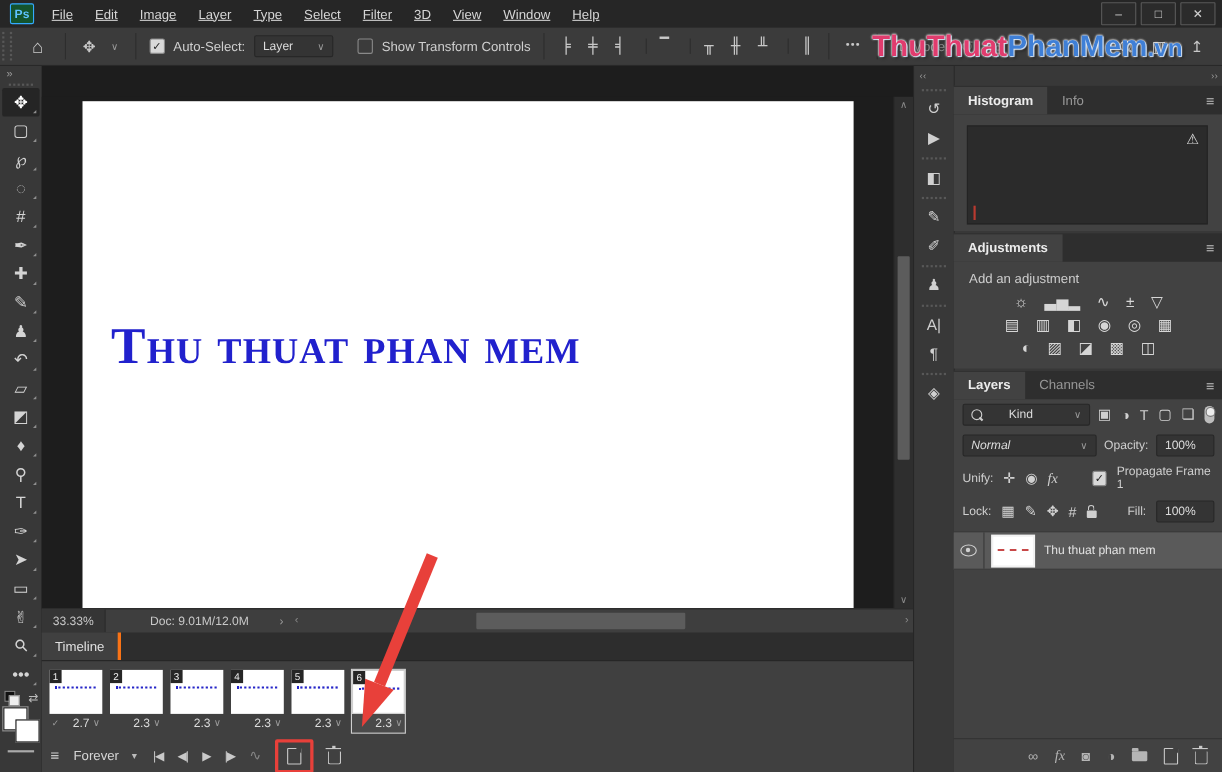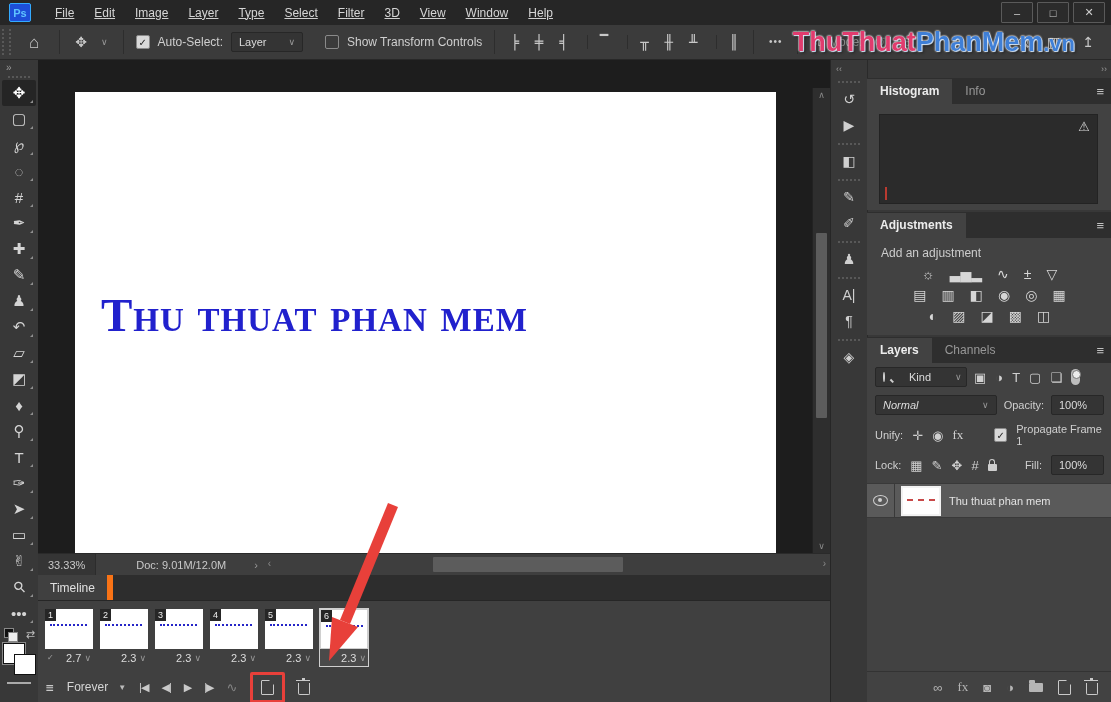--- a/index.html
+++ b/index.html
@@ -4,21 +4,21 @@
 <style>
   html,body{margin:0;padding:0;background:#111;}
   #app{position:relative;width:1111px;height:702px;overflow:hidden;background:#383838;
        font-family:"Liberation Sans","DejaVu Sans",sans-serif;font-size:12px;color:#cfcfcf;
        -webkit-font-smoothing:antialiased;}
   .bd{font-family:"DejaVu Sans Mono",monospace;}
 
   
   #titlebar{position:absolute;left:0;top:0;width:1111px;height:25px;background:#262626;
             display:flex;align-items:center;border-bottom:1px solid #1c1c1c;}
-  .ps-badge{width:20px;height:17px;margin:0 14px 0 9px;border:1px solid #34aaff;background:#1d4ed8;
+  .ps-badge{width:20px;height:17px;margin:0 6px 0 9px;border:1px solid #34aaff;background:#14532d;
             color:#5ec3ff;font-size:11px;font-weight:bold;display:flex;align-items:center;justify-content:center;border-radius:2px;}
   .menus{display:flex;text-decoration:underline;}
   .menu-item{padding:0 10px;color:#d6d6d6;cursor:default;}
   .wctrl{position:absolute;right:6px;top:2px;display:flex;gap:4px;}
   .wbtn{width:30px;height:19px;border:1px solid #5a5a5a;color:#cfcfcf;display:flex;align-items:center;
         justify-content:center;font-size:11px;background:#2b2b2b;border-radius:1px;}
 
   
   #optionsbar{position:absolute;left:0;top:25px;width:1111px;height:35px;background:#3b3b3b;
               border-bottom:1px solid #282828;display:flex;align-items:center;gap:8px;padding-left:2px;box-sizing:border-box;}
@@ -84,21 +84,21 @@
   .docsize{margin-left:40px;}
   .status-chev{margin-left:28px;color:#9a9a9a;}
   #hscroll{flex:1;height:100%;position:relative;margin-left:10px;}
   #hscroll .la{position:absolute;left:0;top:4px;color:#8a8a8a;font-size:10px;}
   #hscroll .ra{position:absolute;right:4px;top:4px;color:#8a8a8a;font-size:10px;}
   #hthumb{position:absolute;left:165px;top:3px;width:190px;height:15px;background:#5c5c5c;border-radius:1px;}
 
   
   #timeline{position:absolute;left:0;top:515px;width:792px;height:127px;background:#404040;}
   #tl-tabbar{height:25px;background:#2d2d2d;display:flex;border-bottom:1px solid #262626;}
-  .tl-tab{background:#404040;color:#e0e0e0;font-size:12px;display:flex;align-items:center;padding:0 12px;border-right:6px solid #f97316;}
+  .tl-tab{background:#404040;color:#e0e0e0;font-size:12px;display:flex;align-items:center;padding:0 12px;border-right:3px solid #f97316;}
   #frames{display:flex;gap:7px;padding:8px 0 0 7px;}
   .frame{width:48px;position:relative;}
   .frame.selected{box-shadow:0 0 0 1px #cfcfcf;background:#4a4a4a;}
   .fthumb{width:48px;height:40px;background:#fff;position:relative;box-sizing:border-box;}
   .frame.selected .fthumb{border:1px solid #cfcfcf;}
   .fline{position:absolute;left:5px;top:15px;width:37px;border-top:2px dotted #2525c8;}
   .fnum{position:absolute;left:0;top:0;background:#262626;color:#eee;font-size:9px;padding:0 3px;line-height:12px;}
   .fdur{height:17px;display:flex;align-items:center;justify-content:flex-end;gap:3px;font-size:11px;color:#ddd;padding-right:2px;}
   .fdur .dchev{color:#9a9a9a;font-size:9px;}
   .fmark{margin-right:auto;margin-left:2px;font-size:8px;opacity:.6;}
@@ -131,30 +131,30 @@
   #p-histogram{top:18px;height:132px;}
   .hist-box{position:absolute;left:12px;right:14px;top:36px;height:88px;background:#2b2b2b;border:1px solid #232323;}
   .hist-warn{position:absolute;right:7px;top:4px;color:#d8d8d8;font-size:13px;}
   .hist-red{position:absolute;left:5px;bottom:3px;width:2px;height:13px;background:#b93a30;}
   #p-adjust{top:152px;height:123px;}
   .adj-hint{margin:8px 0 2px 14px;font-size:12px;color:#cdcdcd;}
   .adj-row{display:flex;justify-content:center;gap:15px;margin:7px 0;color:#d6d6d6;font-size:14px;}
   .adj-row .ic{line-height:1;}
   #p-layers{top:277px;bottom:0;}
   .lrow{display:flex;align-items:center;gap:7px;padding:4px 8px;}
-  .dd.kind{width:92px;gap:24px;}
+  .dd.kind{width:116px;gap:24px;}
   .dd.blend{width:128px;font-style:italic;}
   .dd.small{width:53px;gap:24px;}
   .mag{width:8px;height:8px;border:1.5px solid #cfcfcf;border-radius:50%;position:relative;display:inline-block;}
   .mag::after{content:'';position:absolute;left:6px;top:7px;width:4px;height:1.5px;background:#cfcfcf;transform:rotate(45deg);}
   .f-ic{color:#d0d0d0;font-size:13px;}
   .toggle-pill{width:9px;height:16px;background:#bdbdbd;border-radius:5px;position:relative;margin-left:2px;}
   .toggle-pill::before{content:'';position:absolute;left:1px;top:1px;width:7px;height:7px;border-radius:50%;background:#ececec;border:0.5px solid #777;}
   .tiny-label{font-size:11px;color:#cfcfcf;}
-  .fx{font-family:"Liberation Serif",serif;font-size:13px;}
+  .fx{font-style:italic;font-family:"Liberation Serif",serif;font-size:13px;}
   .padlock{width:9px;height:7px;background:#cfcfcf;border-radius:1px;position:relative;margin-top:4px;display:inline-block;}
   .padlock::before{content:'';position:absolute;left:1.5px;top:-5px;width:4px;height:4px;border:1.5px solid #cfcfcf;border-bottom:none;border-radius:3px 3px 0 0;}
   #layerlist{margin-top:4px;border-top:1px solid #393939;}
   .layer-row{height:33px;display:flex;align-items:center;border-bottom:1px solid #393939;}
   .layer-row.selected{background:#5a5a5a;}
   .eye-cell{width:27px;display:flex;align-items:center;justify-content:center;align-self:stretch;border-right:1px solid #393939;}
   .eye-icon{width:13px;height:9px;border:1px solid #d0d0d0;border-radius:50%;position:relative;}
   .eye-icon::after{content:'';position:absolute;left:3.5px;top:1.5px;width:4px;height:4px;background:#d0d0d0;border-radius:50%;}
   .lthumb{width:36px;height:26px;background:#fff;margin-left:8px;position:relative;}
   .layer-row.selected .lthumb{box-shadow:0 0 0 2px #f2f2f2;}

